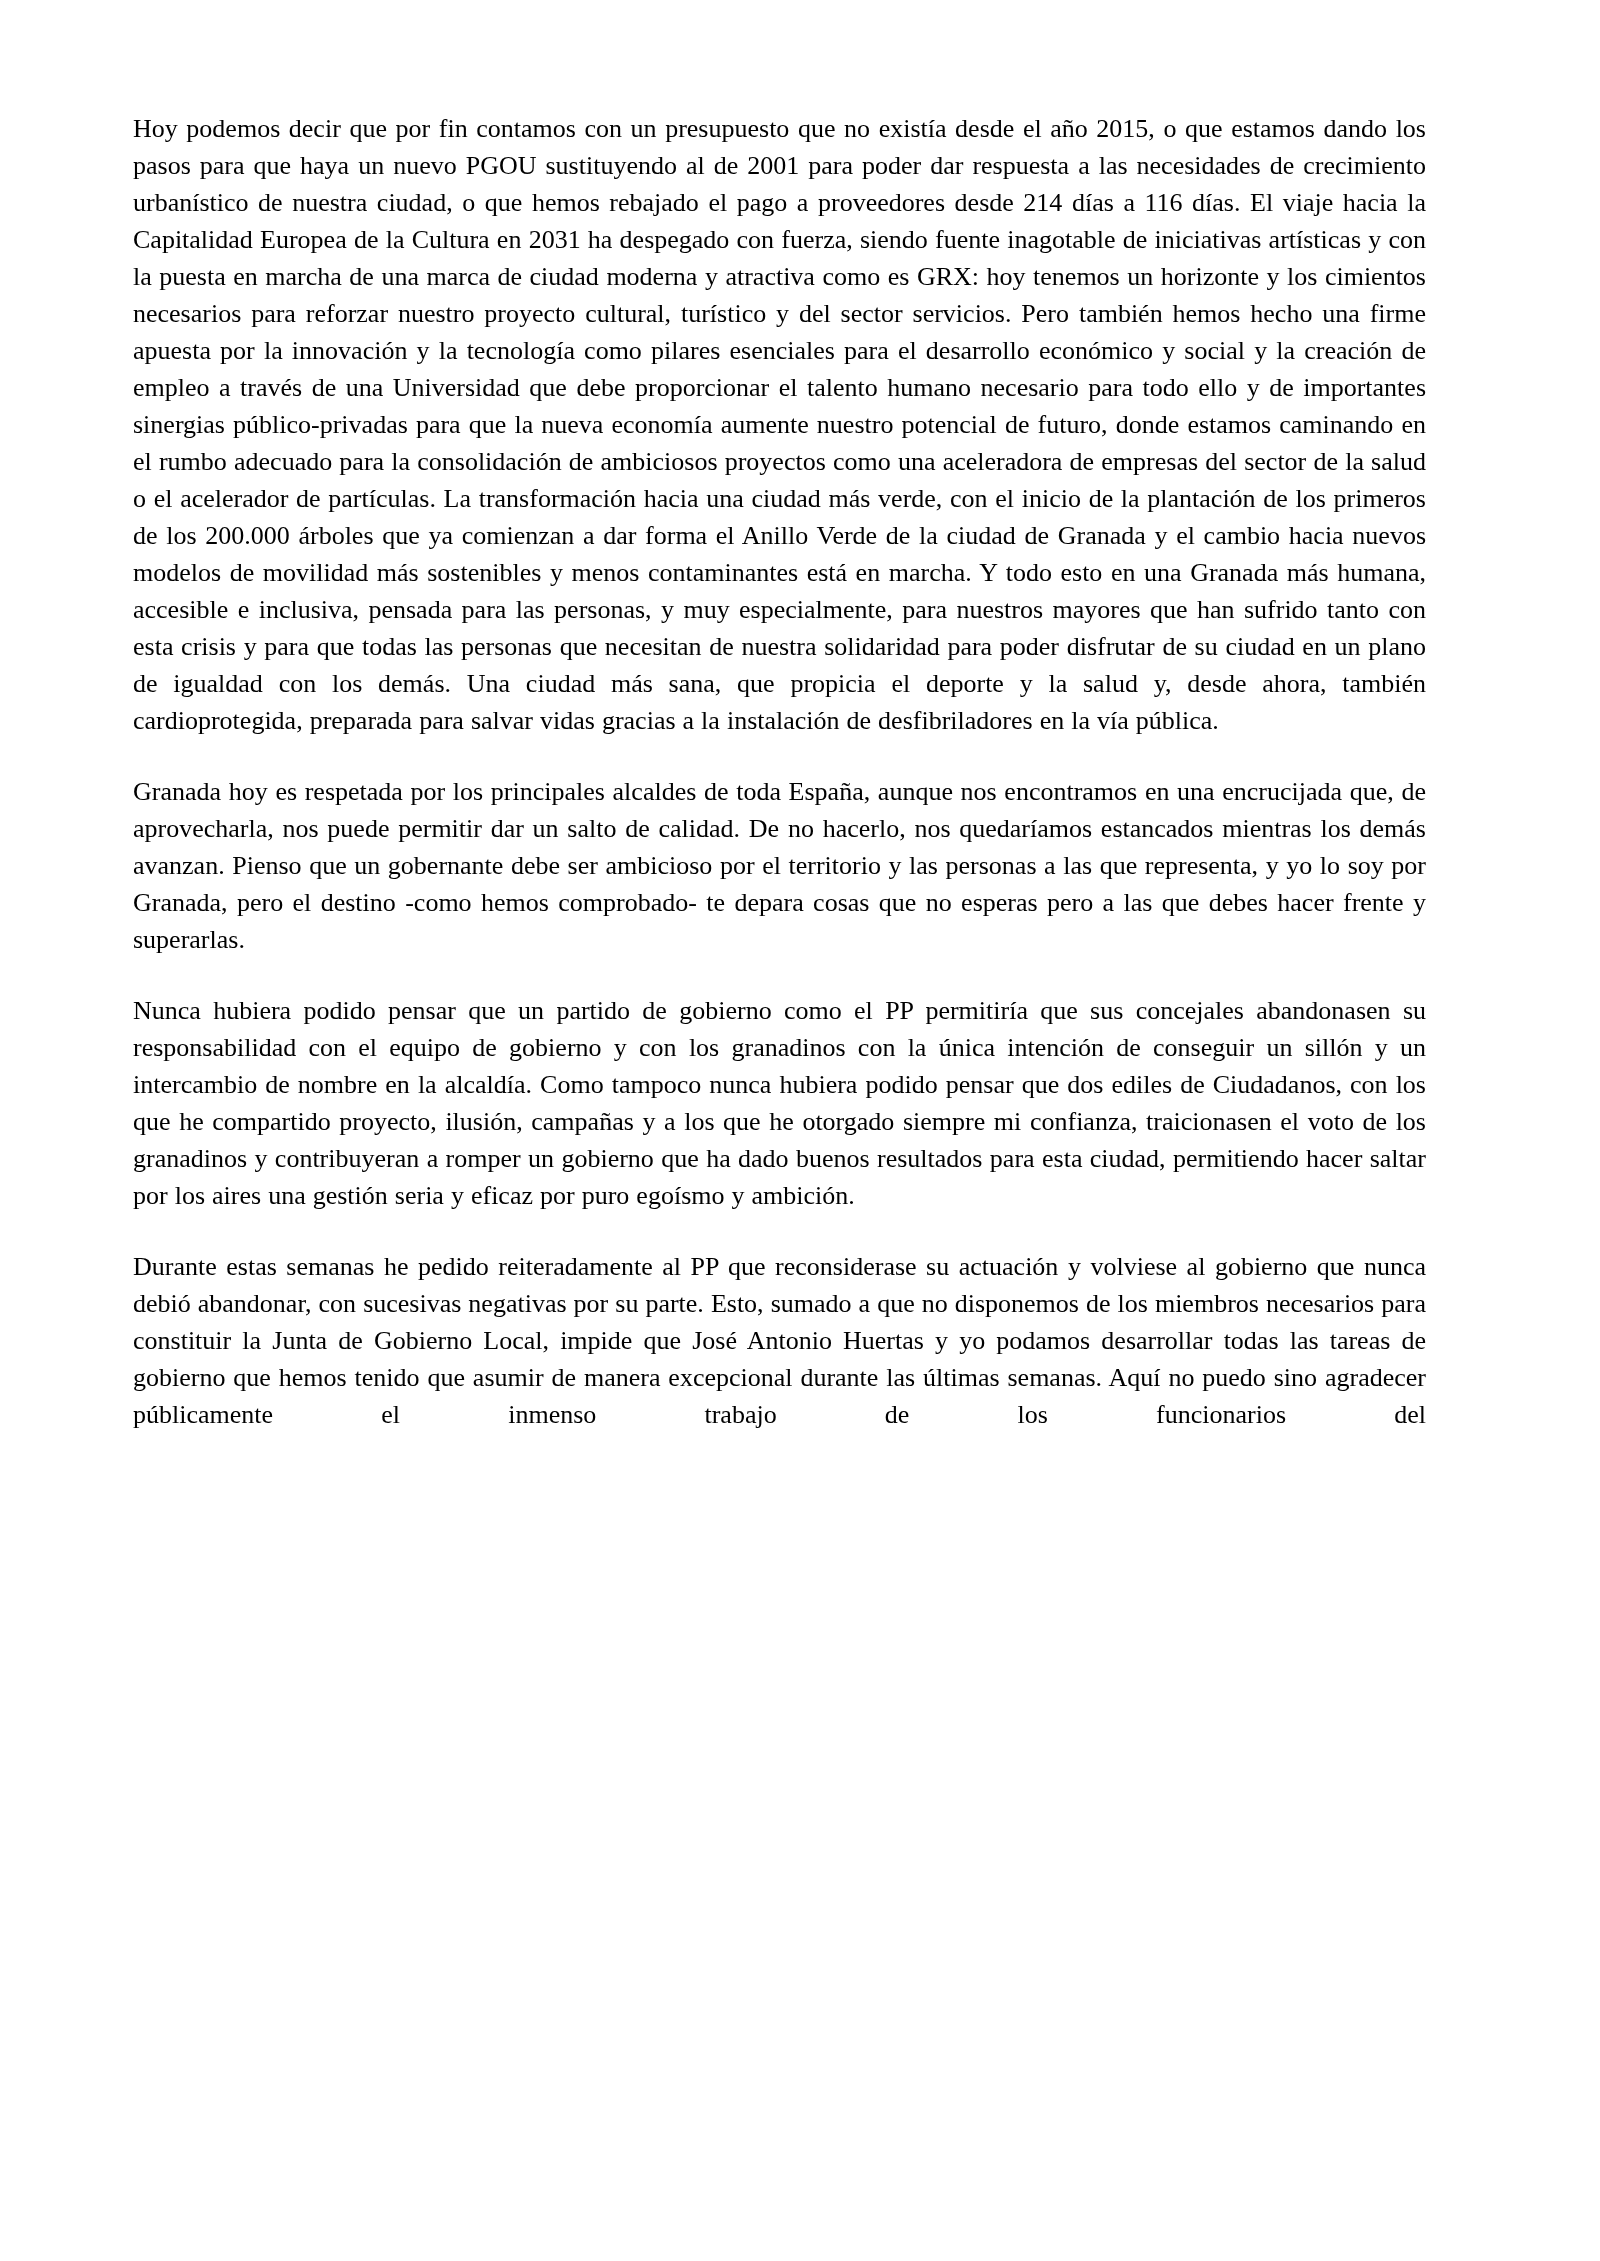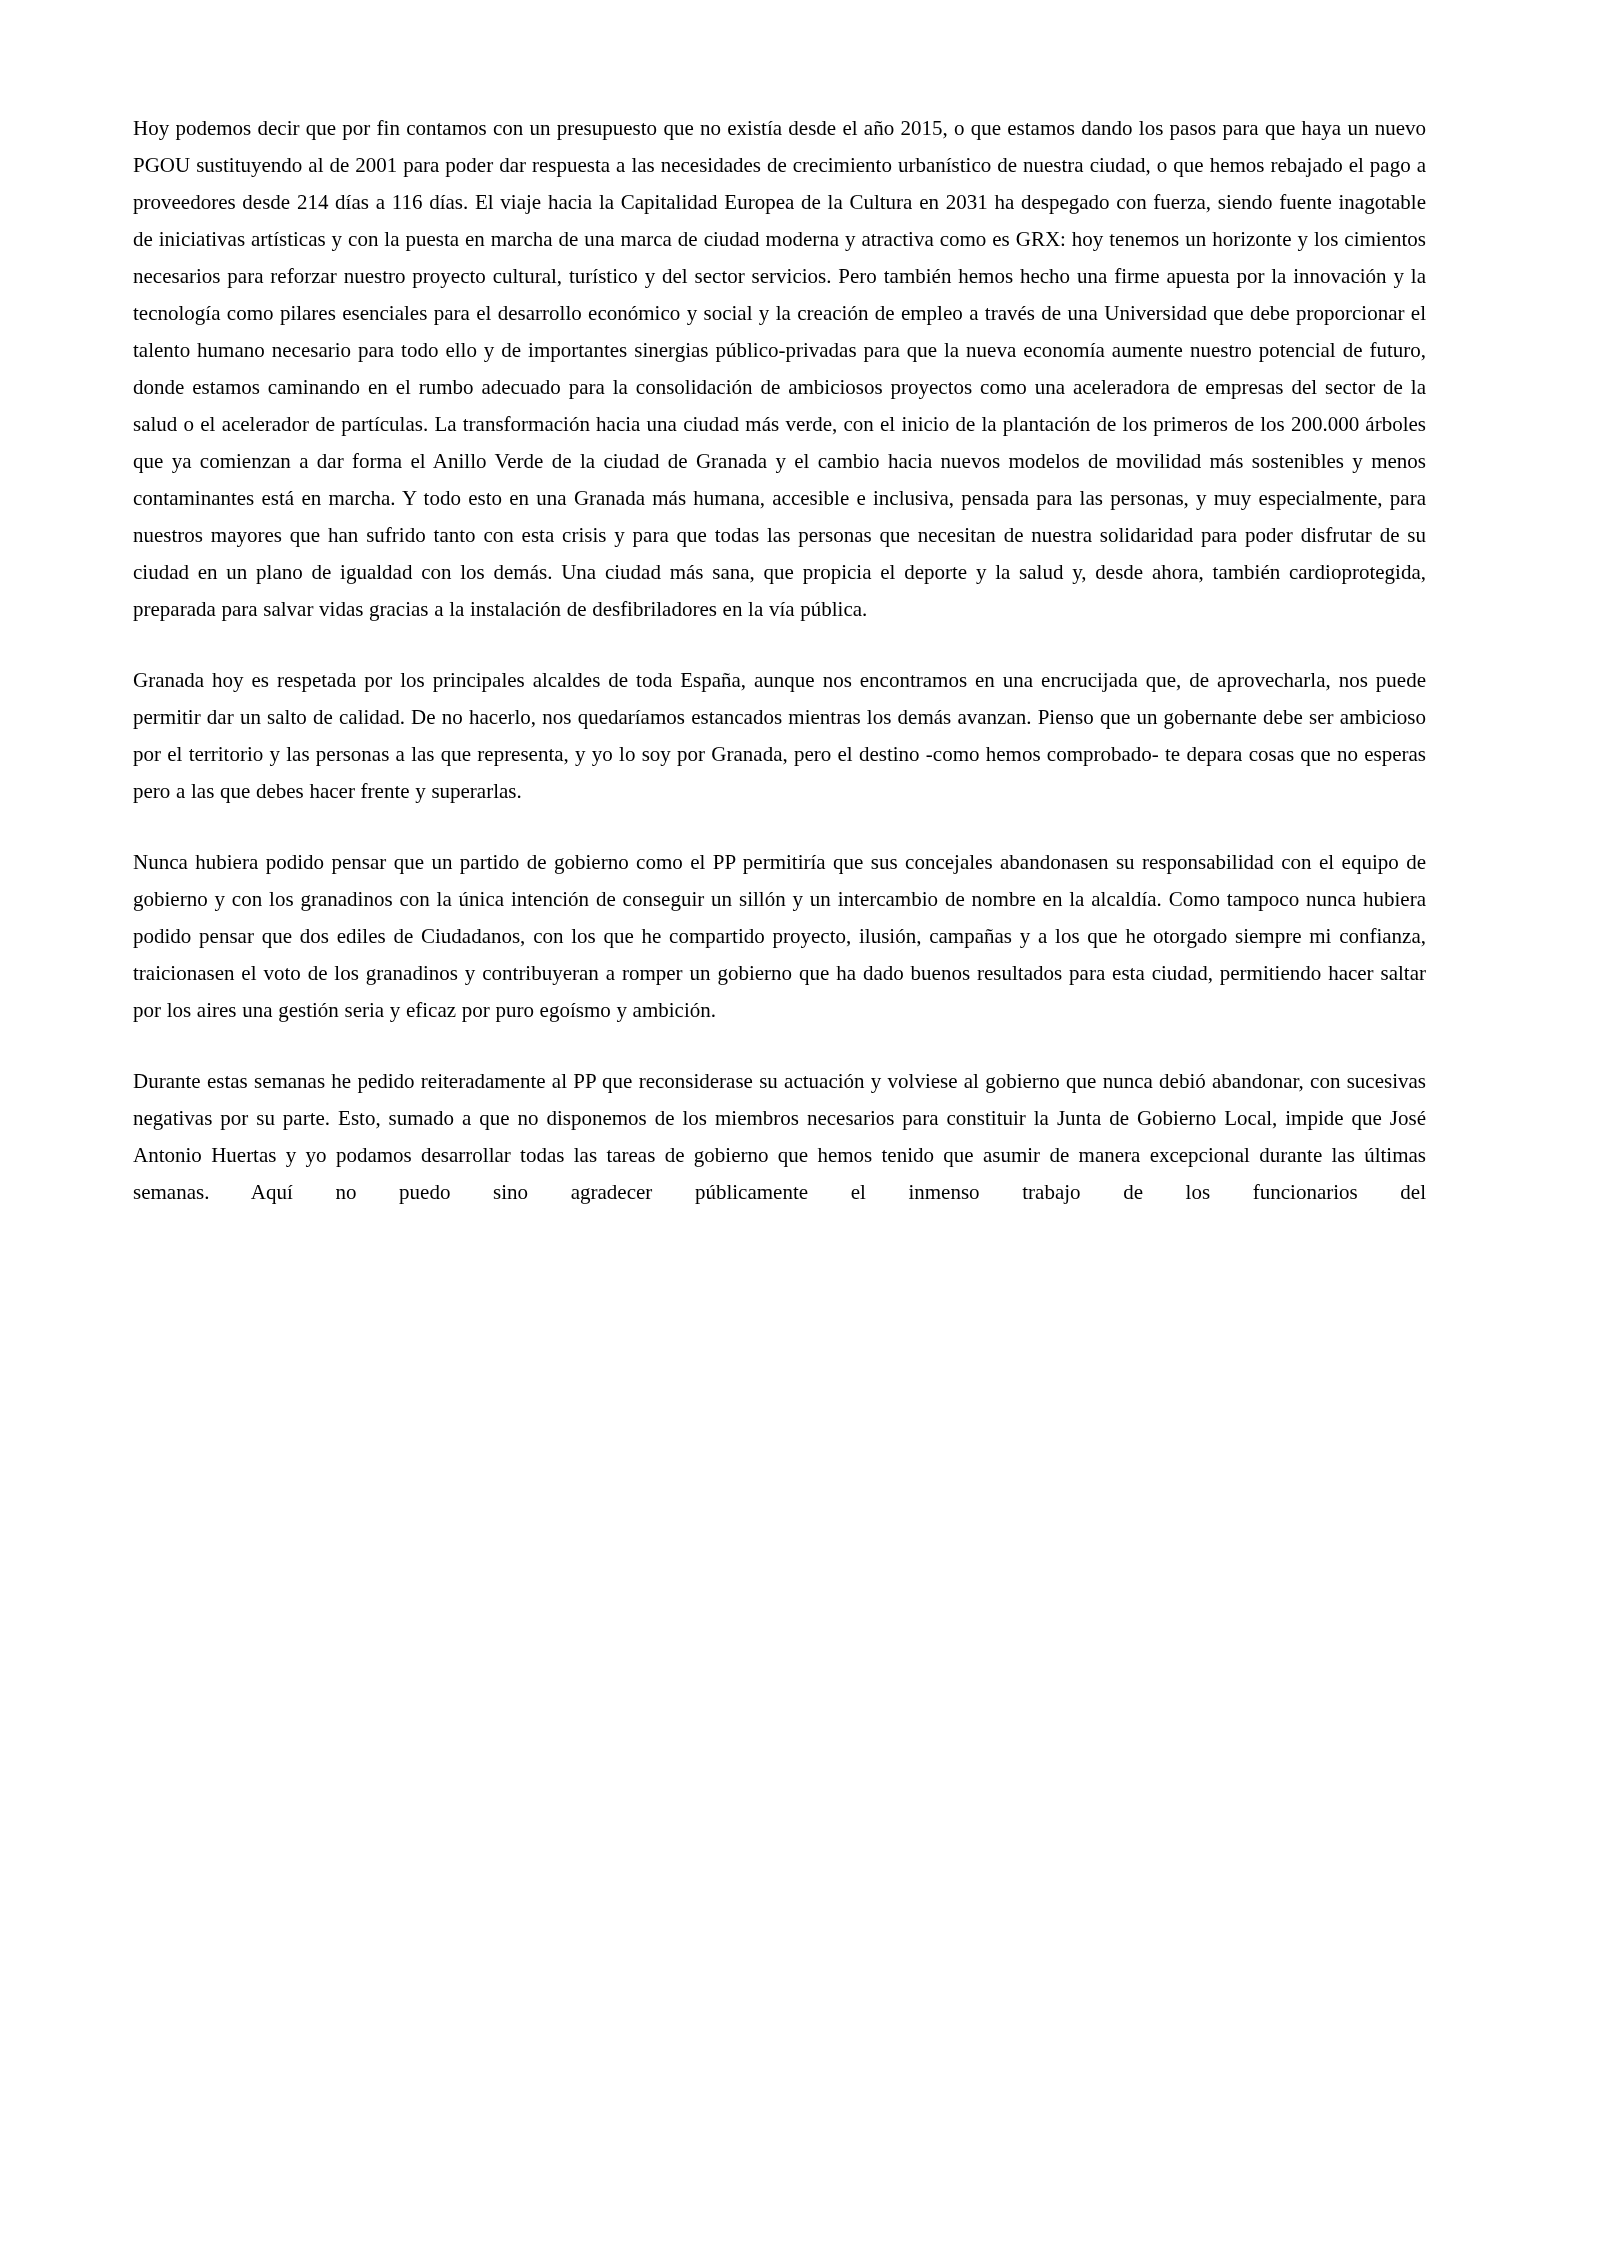--- a/index.html
+++ b/index.html
@@ -21,21 +21,21 @@
   .text-column {
     position: absolute;
     left: 133px;
     top: 110px;
     width: 1293px;
   }
 
   .doc-paragraph {
     margin: 0 0 34px 0;
     font-family: "Liberation Serif", "DejaVu Serif", serif;
-    font-size: 21px;
+    font-size: 26px;
     line-height: 37px;
     color: #000000;
     text-align: justify;
     text-justify: inter-word;
     -webkit-hyphens: none;
     hyphens: none;
     word-spacing: 0.02em;
   }
 
   .doc-paragraph:last-child {

